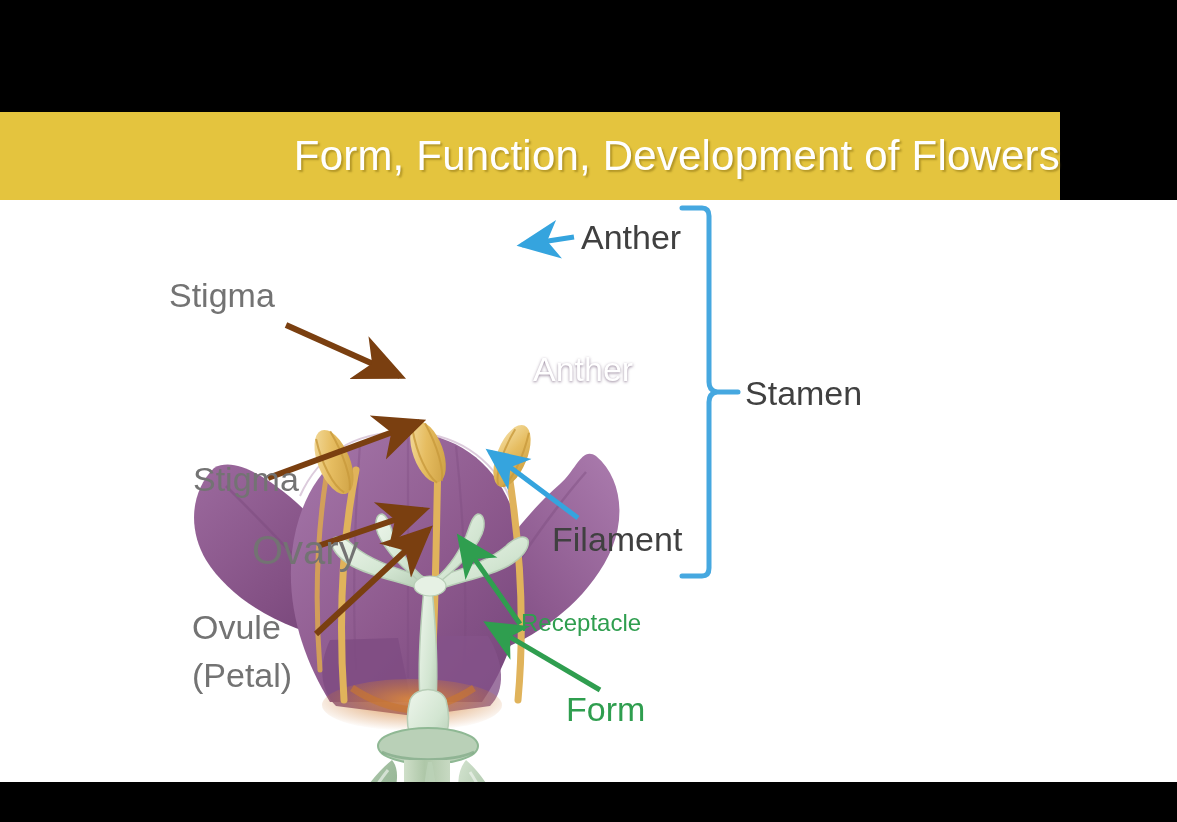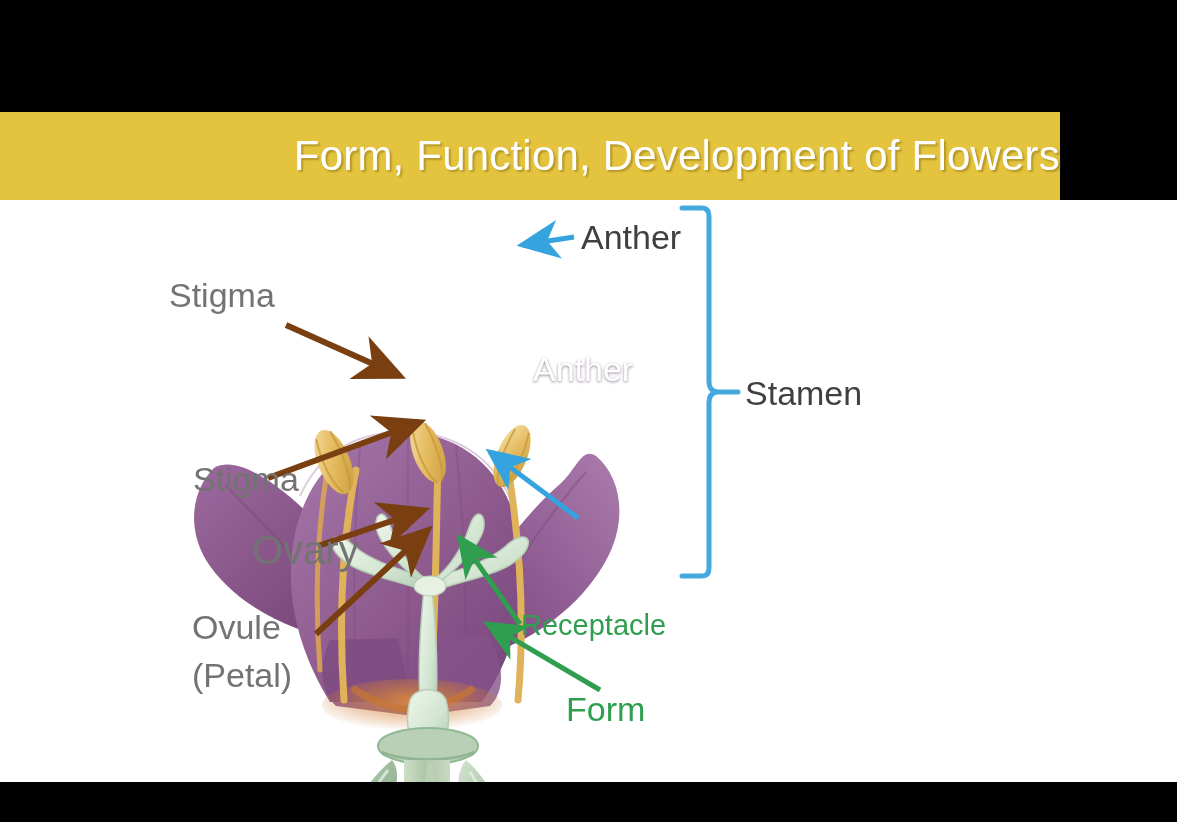--- a/index.html
+++ b/index.html
@@ -82,21 +82,21 @@
 
   #label-stigma    { left: 169px;  top: 78px;  font-size: 34px; }
   #label-style     { left: 193px;  top: 262px; font-size: 34px; }
   #label-ovary     { left: 220px;  top: 330px; font-size: 40px; margin-left: 32px; }
   #label-ovule     { left: 192px;  top: 410px; font-size: 34px; }
   #label-ovule-l2  { left: 192px;  top: 458px; font-size: 34px; }
   #label-anther    { left: 581px;  top: 20px;  font-size: 34px; }
   #label-stamen    { left: 745px;  top: 176px; font-size: 34px; }
   #label-filament  { left: 552px;  top: 322px; font-size: 34px; }
   #label-petal     { left: 533px;  top: 152px; font-size: 34px; }
-  #label-receptacle{ left: 521px;  top: 411px; font-size: 29px; }
+  #label-receptacle{ left: 521px;  top: 411px; font-size: 24px; }
   #label-sepal     { left: 566px;  top: 492px; font-size: 34px; }
 </style>
 </head>
 <body>
 
 <div id="screen">
 
   <div class="letterbox" id="letterbox-top"></div>
 
   <div id="title-banner">
@@ -271,20 +271,21 @@
         </g>
       </svg>
 
       <div class="label label-orange" id="label-stigma">Stigma</div>
       <div class="label label-orange" id="label-style">Stigma</div>
       <div class="label label-orange" id="label-ovary">Ovary</div>
       <div class="label label-orange" id="label-ovule">Ovule</div>
       <div class="label label-orange" id="label-ovule-l2">(Petal)</div>
 
       <div class="label label-blue" id="label-anther">Anther</div>
+      <div class="label label-blue" id="label-filament">Filament</div>
 
       <div class="label label-white" id="label-petal">Anther</div>
 
       <div class="label label-green" id="label-receptacle">Receptacle</div>
       <div class="label label-green" id="label-sepal">Form</div>
 
       <div class="label label-blue" id="label-stamen"><span>St</span><span class="u-part">amen</span></div>
 
     </div>
   </div>

